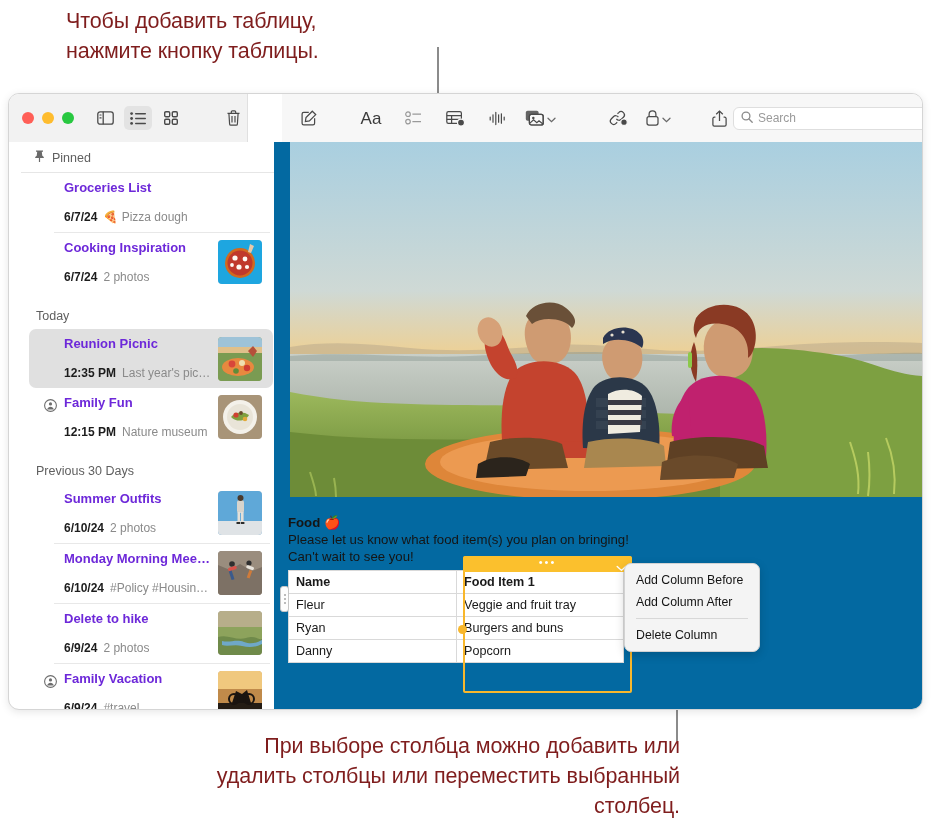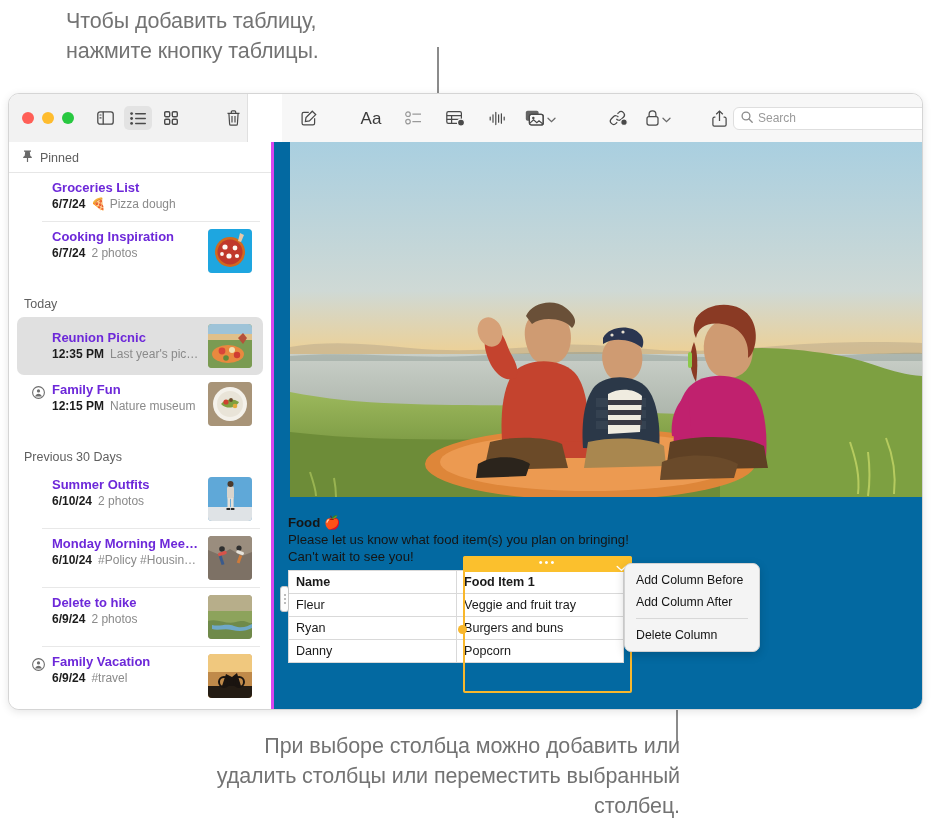--- a/index.html
+++ b/index.html
@@ -7,21 +7,21 @@
     width: 931px; height: 838px;
     background: #ffffff;
     font-family: "Liberation Sans", "DejaVu Sans", sans-serif;
     overflow: hidden;
   }
   #root { position: relative; width: 931px; height: 838px; }
 
   
   .callout {
     position: absolute;
-    color: #737373;
+    color: #7f1d1d;
     font-size: 21.5px;
     line-height: 30px;
     letter-spacing: -0.1px;
     white-space: pre-line;
   }
   #callout-top { left: 66px; top: 6px; text-align: left; }
   #callout-bottom { left: 186px; top: 731px; width: 494px; text-align: right; }
   .leader {
     position: absolute;
     width: 2px;
@@ -100,24 +100,24 @@
   #search-box input {
     border: none; outline: none; background: transparent;
     font-size: 12px; color: #1c1c1c;
     font-family: "Liberation Sans", sans-serif;
     width: 100%;
   }
   #search-box input::placeholder { color: #9a9a9a; }
 
   
   #sidebar {
-    position: absolute; left: 0; top: 48px;
+    position: absolute; left: 12px; top: 48px;
     width: 265px; bottom: 0;
     background: #ffffff;
-    border-right: 3px solid #d946ef;
+    border-right: 5px solid #d946ef;
     overflow: hidden;
   }
   .sb-header {
     display: flex; align-items: center; gap: 7px;
     padding: 6px 0 6px 13px;
     font-size: 12.5px; color: #5f5f5f;
     font-weight: 400;
   }
   .sb-header.pinned {
     border-bottom: 1px solid #e6e6e6;
@@ -142,21 +142,21 @@
   .shared-ico { width: 14px; margin-top: 3px; flex: none; color: #6d6d6d; }
   .shared-spacer { width: 14px; flex: none; }
   .note-text { flex: 1; min-width: 0; }
   .note-title {
     font-size: 13px; font-weight: bold; color: #6d28d9;
     line-height: 16px;
     white-space: nowrap; overflow: hidden; text-overflow: ellipsis;
   }
   .note-meta {
     display: flex; align-items: baseline; gap: 6px;
-    font-size: 12px; line-height: 16px; margin-top: 0;
+    font-size: 12px; line-height: 16px; margin-top: 13px;
     white-space: nowrap; overflow: hidden;
   }
   .note-date { color: #1c1c1c; font-weight: bold; }
   .note-snip { color: #8a8a8a; overflow: hidden; text-overflow: ellipsis; }
   .note-thumb {
     width: 44px; height: 44px; border-radius: 4px;
     flex: none; overflow: hidden;
     background: #cfcfcf;
   }
   .note-thumb svg { display: block; }

